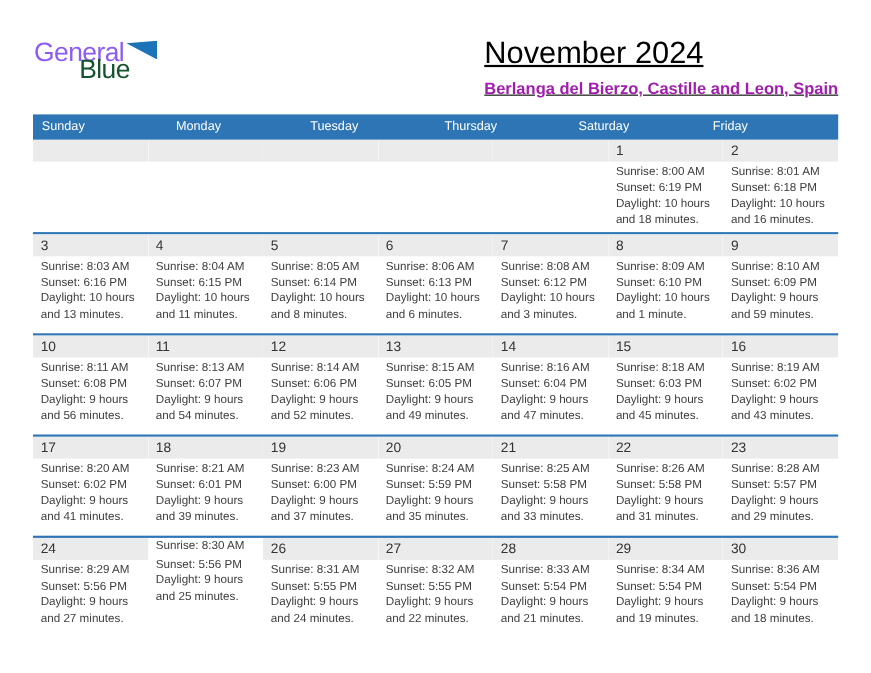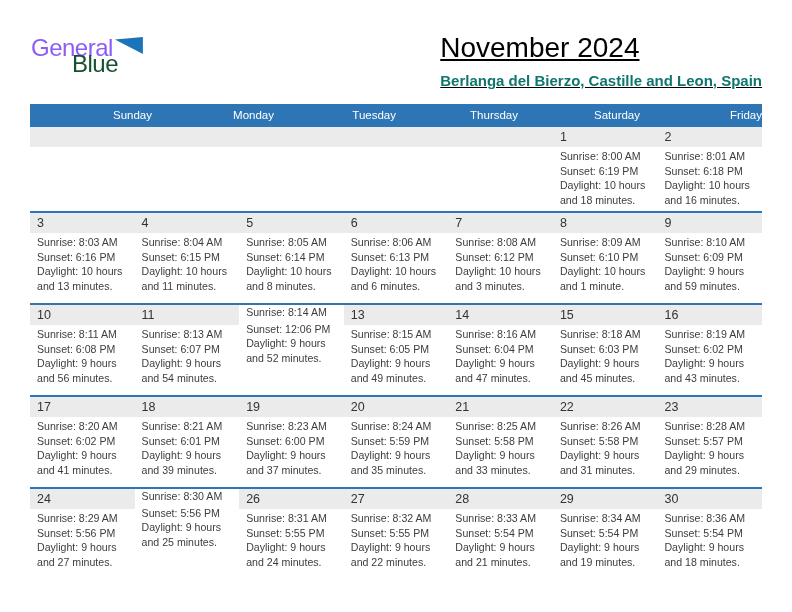--- a/index.html
+++ b/index.html
@@ -10,26 +10,26 @@
   .logo{position:absolute;left:31px;top:36px;line-height:1;}
   .logo-top{display:flex;align-items:flex-start;}
   .logo-general{font-size:24px;color:#8b5cf6;letter-spacing:-0.5px;}
   .logo-tri{display:inline-block;width:28px;height:17px;margin-left:2px;margin-top:1px;
     background:#1b74b8;clip-path:polygon(0 14%,100% 0,100% 100%);}
   .logo-blue{font-size:24px;color:#14532d;margin-top:-8px;margin-left:41px;letter-spacing:-0.5px;}
 
   
   .title-block{position:absolute;right:30px;top:32px;text-align:left;text-decoration:underline;}
   .month-title{font-size:28px;color:#000000;}
-  .location{font-size:15px;font-weight:bold;color:#0f766e;margin-top:8px;}
+  .location{font-size:15px;font-weight:bold;color:#a21caf;margin-top:8px;}
 
   
   .calendar{position:absolute;left:30px;top:104px;width:732px;}
   .weekday-row{display:flex;background:#2e75b6;height:23px;}
-  .weekday-cell{flex:1;color:#ffffff;font-size:11.5px;line-height:23px;padding-left:8px;box-sizing:border-box;overflow:hidden;text-align:right;}
+  .weekday-cell{flex:1;color:#ffffff;font-size:11.5px;line-height:23px;padding-left:8px;box-sizing:border-box;overflow:hidden;}
   .week-row{display:flex;height:90px;border-top:2px solid #2e75b6;}
   .week-row.first{height:84px;border-top:none;}
   .day-cell{flex:1;box-sizing:border-box;overflow:hidden;}
   .day-num{height:20px;background:#ebebeb;font-size:12.5px;line-height:21px;padding-left:7px;color:#333333;}
   .day-line{font-size:10.6px;line-height:14.6px;color:#3d3d3d;padding-left:7px;padding-right:4px;}
   .day-line:nth-child(2){margin-top:2px;}
 </style>
 </head>
 <body>
 
@@ -149,22 +149,23 @@
             <div class="day-line">and 56 minutes.</div>
           </div>
           <div class="day-cell">
             <div class="day-num">11</div>
             <div class="day-line">Sunrise: 8:13 AM</div>
             <div class="day-line">Sunset: 6:07 PM</div>
             <div class="day-line">Daylight: 9 hours</div>
             <div class="day-line">and 54 minutes.</div>
           </div>
           <div class="day-cell">
+            <div class="day-num">12</div>
             <div class="day-line">Sunrise: 8:14 AM</div>
-            <div class="day-line">Sunset: 12:06 PM</div>
+            <div class="day-line">Sunset: 6:06 PM</div>
             <div class="day-line">Daylight: 9 hours</div>
             <div class="day-line">and 52 minutes.</div>
           </div>
           <div class="day-cell">
             <div class="day-num">13</div>
             <div class="day-line">Sunrise: 8:15 AM</div>
             <div class="day-line">Sunset: 6:05 PM</div>
             <div class="day-line">Daylight: 9 hours</div>
             <div class="day-line">and 49 minutes.</div>
           </div>

